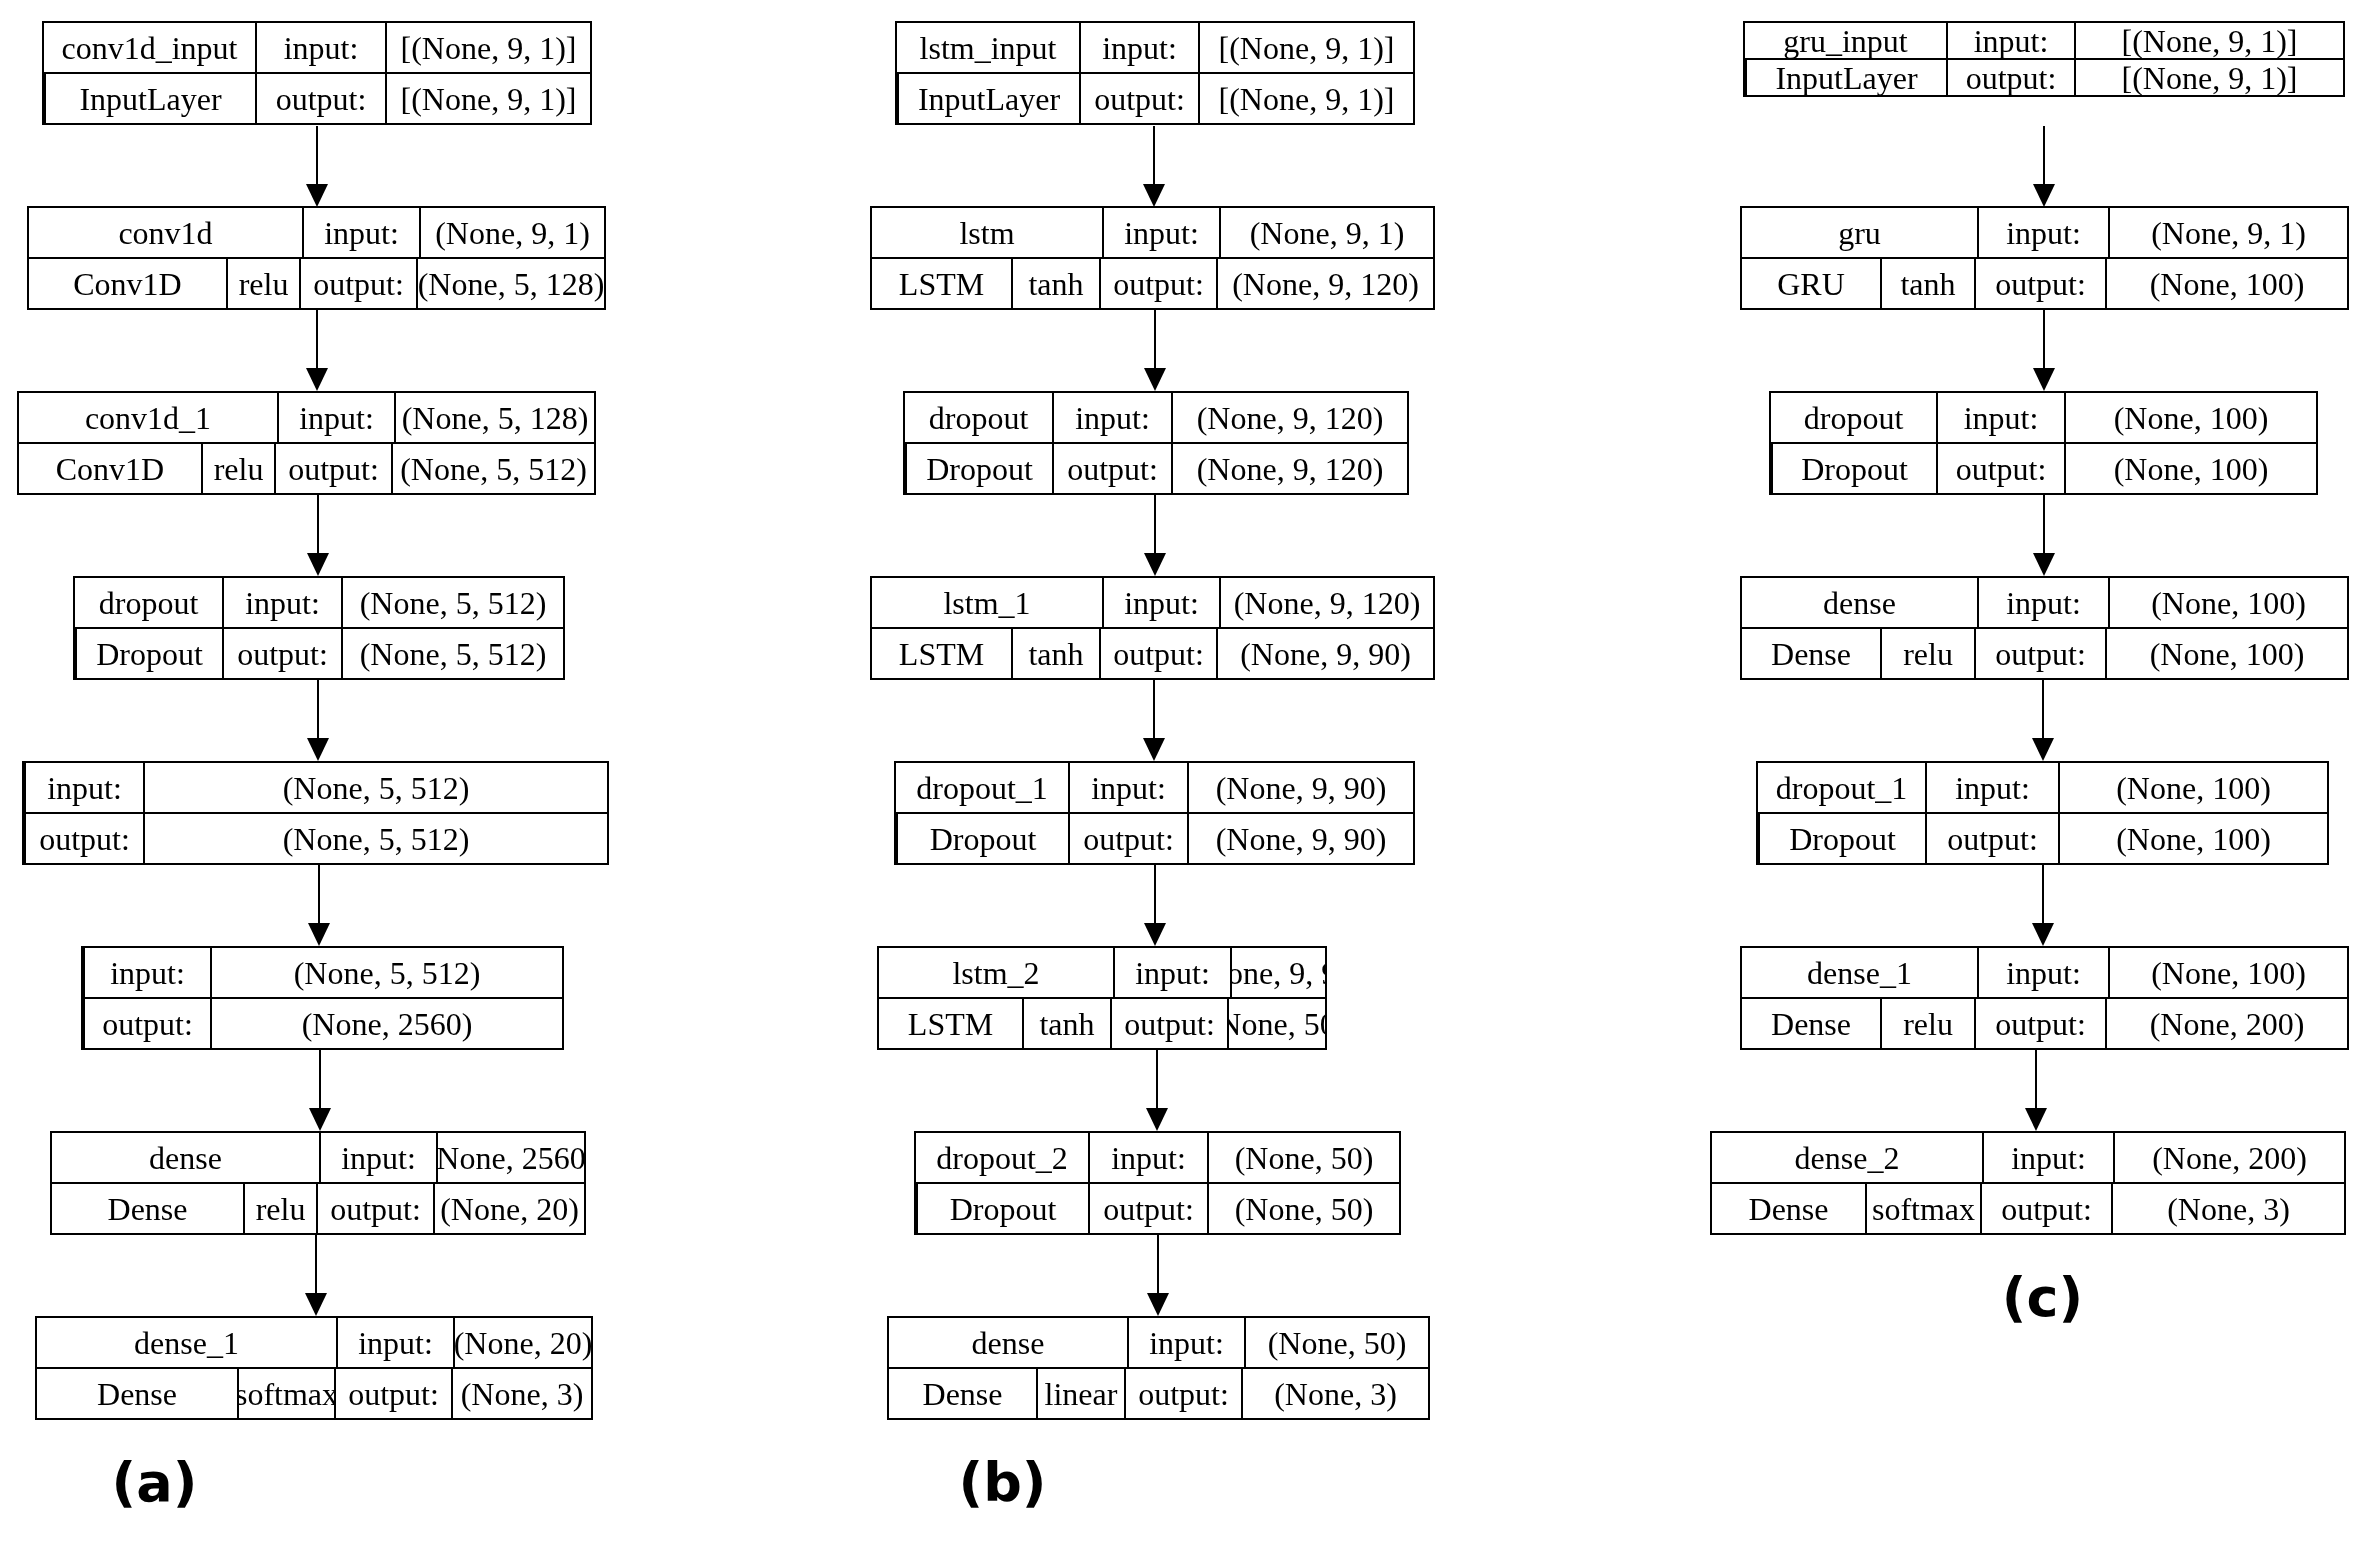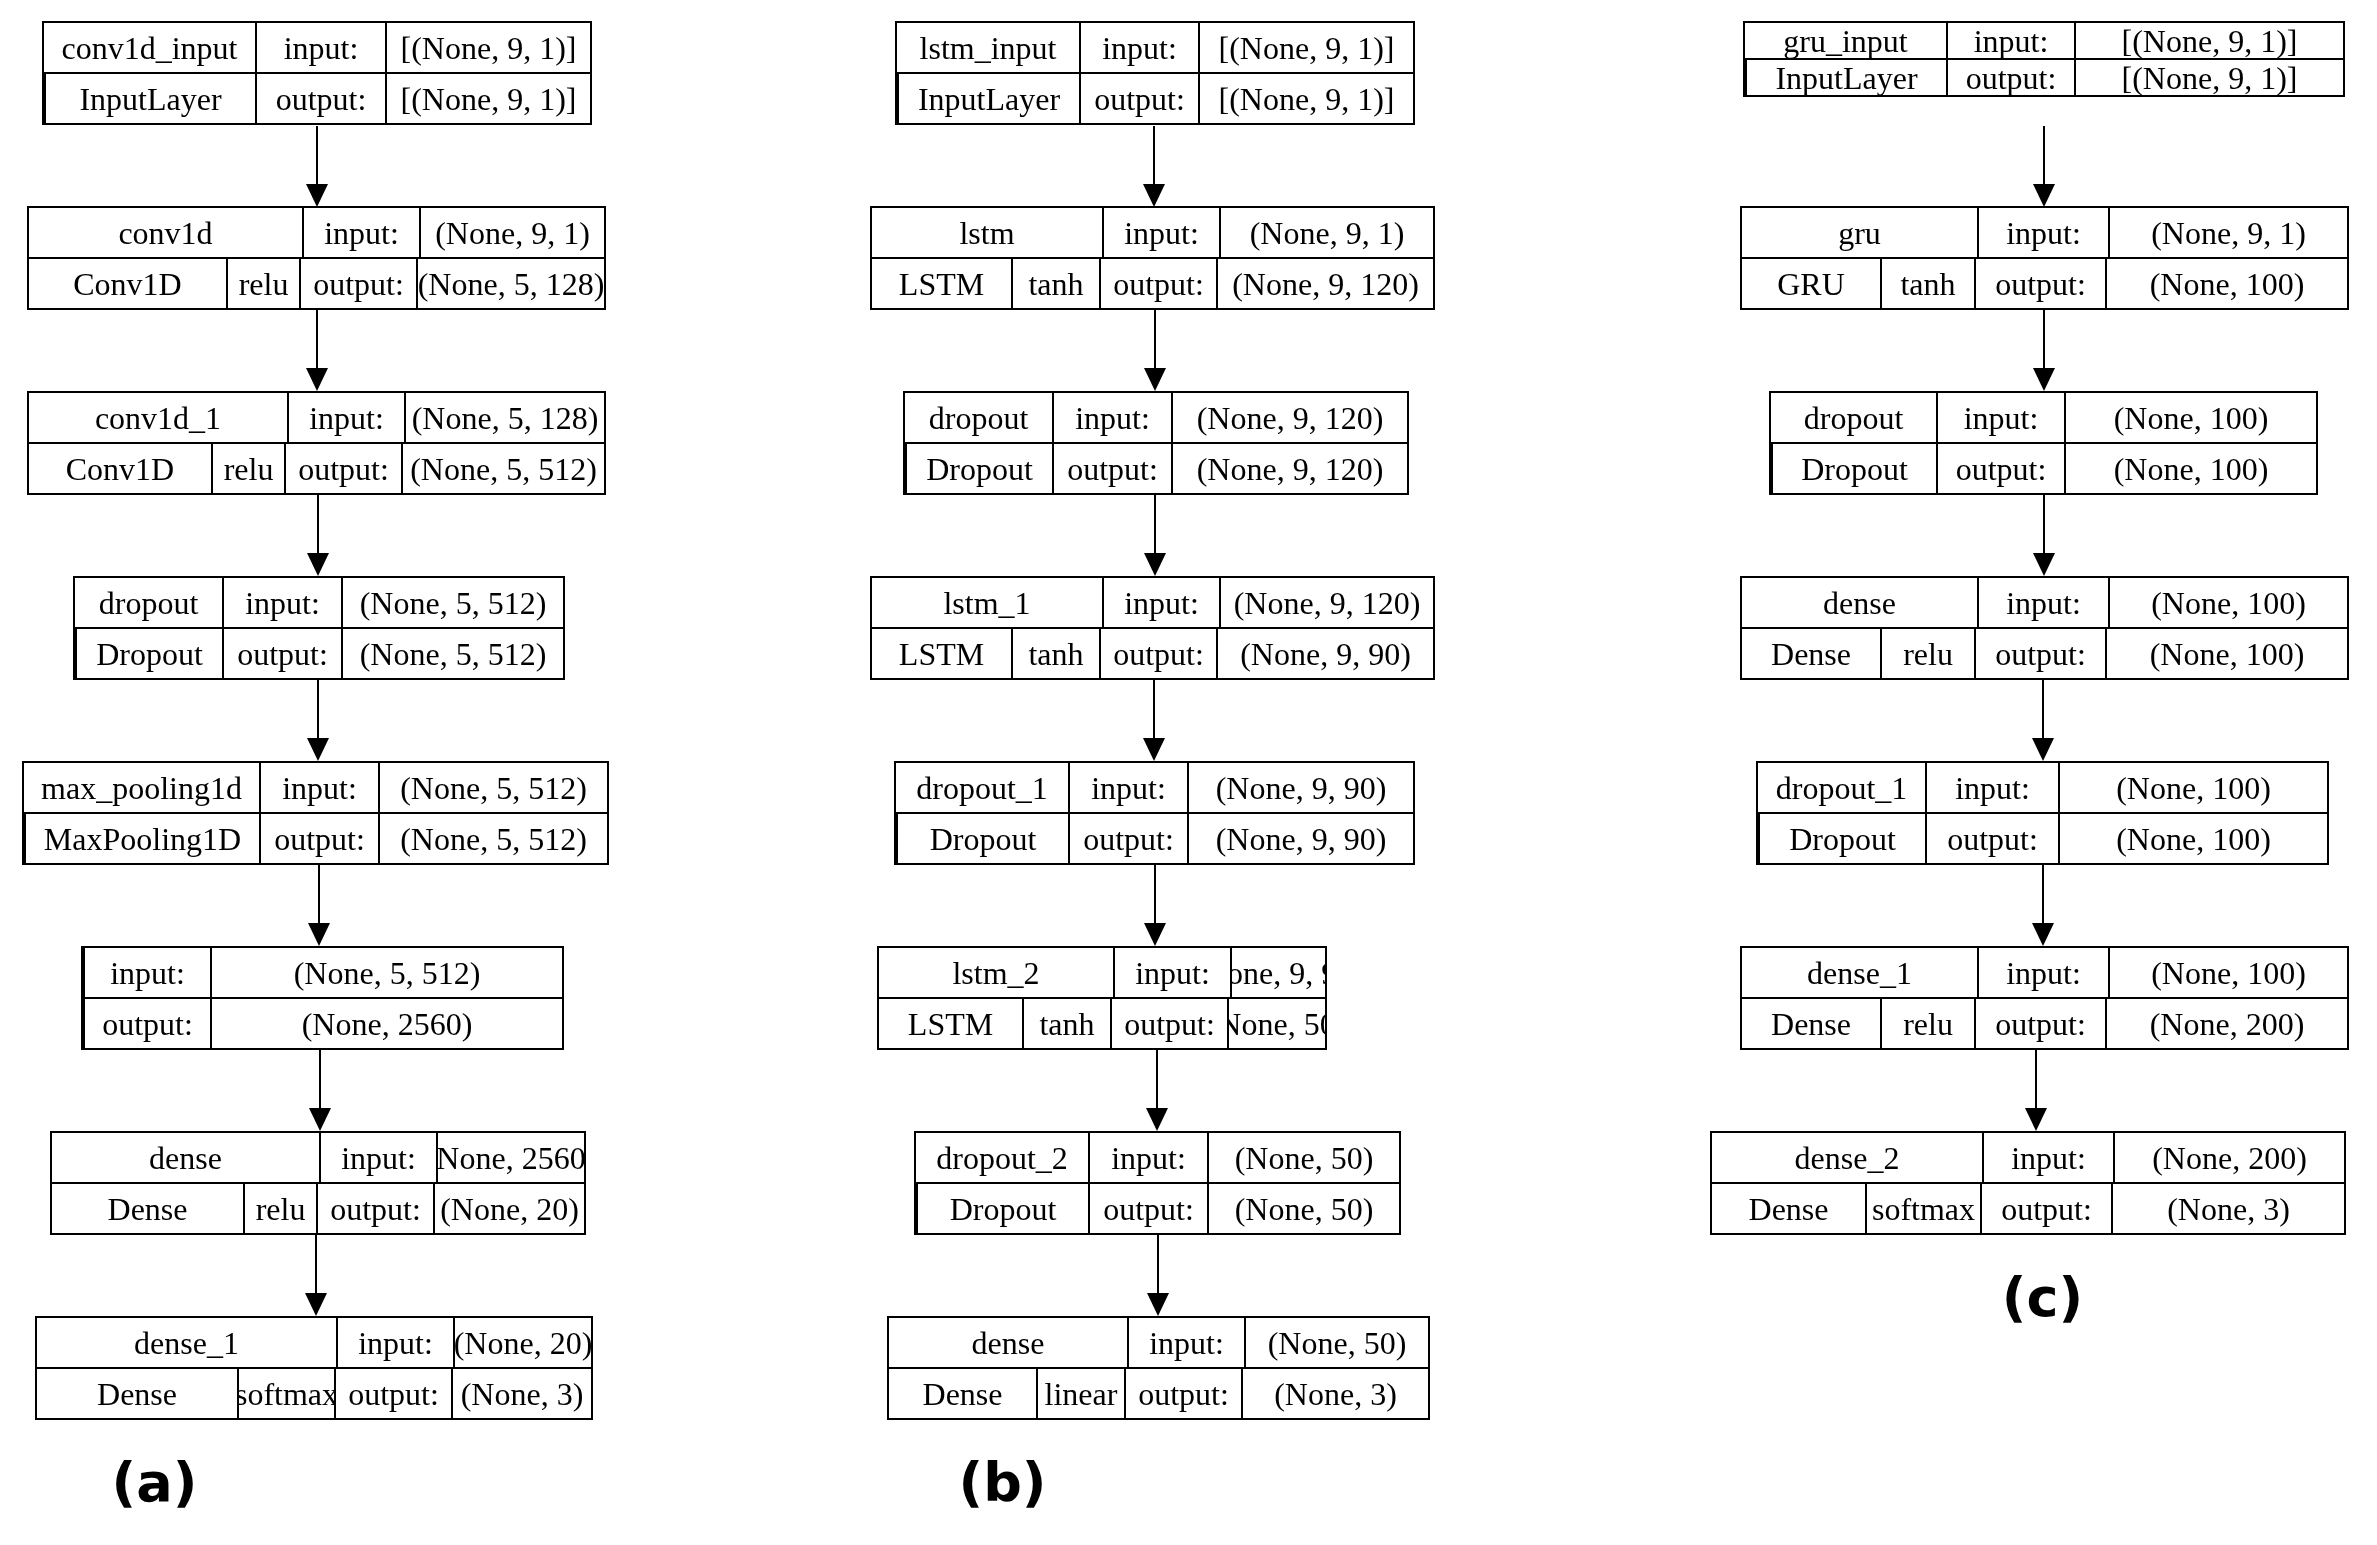--- a/index.html
+++ b/index.html
@@ -109,21 +109,21 @@
         <div class="cell" style="width: 117px; flex: 0 0 117px;">input:</div>
         <div class="cell" style="flex: 1 1 auto;">(None, 9, 1)</div>
       </div>
       <div class="row">
         <div class="cell" style="width: 197px; flex: 0 0 197px;">Conv1D</div>
         <div class="cell" style="width: 73px; flex: 0 0 73px;">relu</div>
         <div class="cell" style="width: 117px; flex: 0 0 117px;">output:</div>
         <div class="cell" style="flex: 1 1 auto;">(None, 5, 128)</div>
       </div>
     </div>
-    <div class="node" style="left: 27px; top: 391px; width: 579px; height: 104px;">
+    <div class="node" style="left: 17px; top: 391px; width: 579px; height: 104px;">
       <div class="row">
         <div class="cell" style="width: 258px; flex: 0 0 258px;">conv1d_1</div>
         <div class="cell" style="width: 117px; flex: 0 0 117px;">input:</div>
         <div class="cell" style="flex: 1 1 auto;">(None, 5, 128)</div>
       </div>
       <div class="row">
         <div class="cell" style="width: 182px; flex: 0 0 182px;">Conv1D</div>
         <div class="cell" style="width: 73px; flex: 0 0 73px;">relu</div>
         <div class="cell" style="width: 117px; flex: 0 0 117px;">output:</div>
         <div class="cell" style="flex: 1 1 auto;">(None, 5, 512)</div>
@@ -139,24 +139,20 @@
           <div class="cell" style="width: 117px; flex: 0 0 117px;">input:</div>
           <div class="cell" style="flex: 1 1 auto;">(None, 5, 512)</div>
         </div>
         <div class="row">
           <div class="cell" style="width: 117px; flex: 0 0 117px;">output:</div>
           <div class="cell" style="flex: 1 1 auto;">(None, 5, 512)</div>
         </div>
       </div>
     </div>
     <div class="node span2" style="left: 22px; top: 761px; width: 587px; height: 104px;">
-      <div class="namecell" style="width: 235px; flex: 0 0 235px; flex-direction: column;">
-        <div class="cell" style="flex: 1 1 0px; width: 100%;">max_pooling1d</div>
-        <div class="cell" style="flex: 1 1 0px; width: 100%; border-top: 2.9px solid rgb(0, 0, 0);">MaxPooling1D</div>
-      </div>
       <div class="rightpart">
         <div class="row">
           <div class="cell" style="width: 117px; flex: 0 0 117px;">input:</div>
           <div class="cell" style="flex: 1 1 auto;">(None, 5, 512)</div>
         </div>
         <div class="row">
           <div class="cell" style="width: 117px; flex: 0 0 117px;">output:</div>
           <div class="cell" style="flex: 1 1 auto;">(None, 5, 512)</div>
         </div>
       </div>

